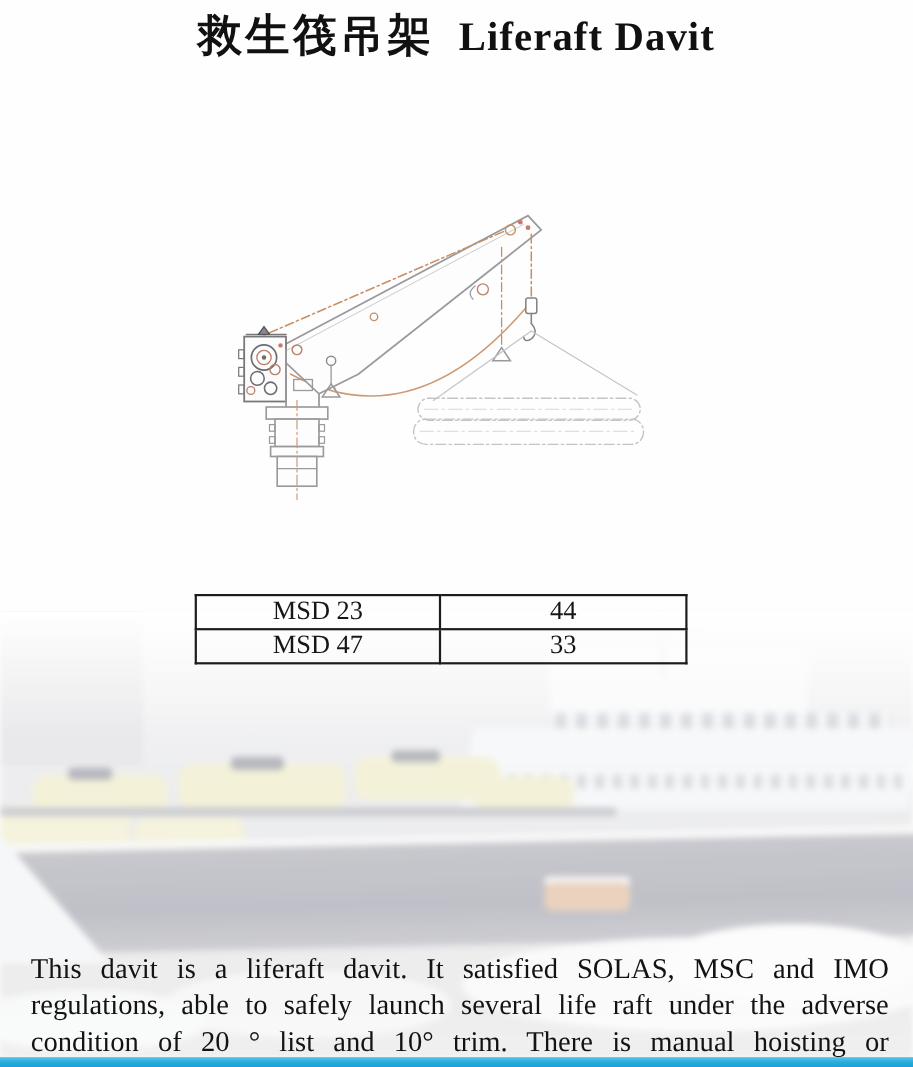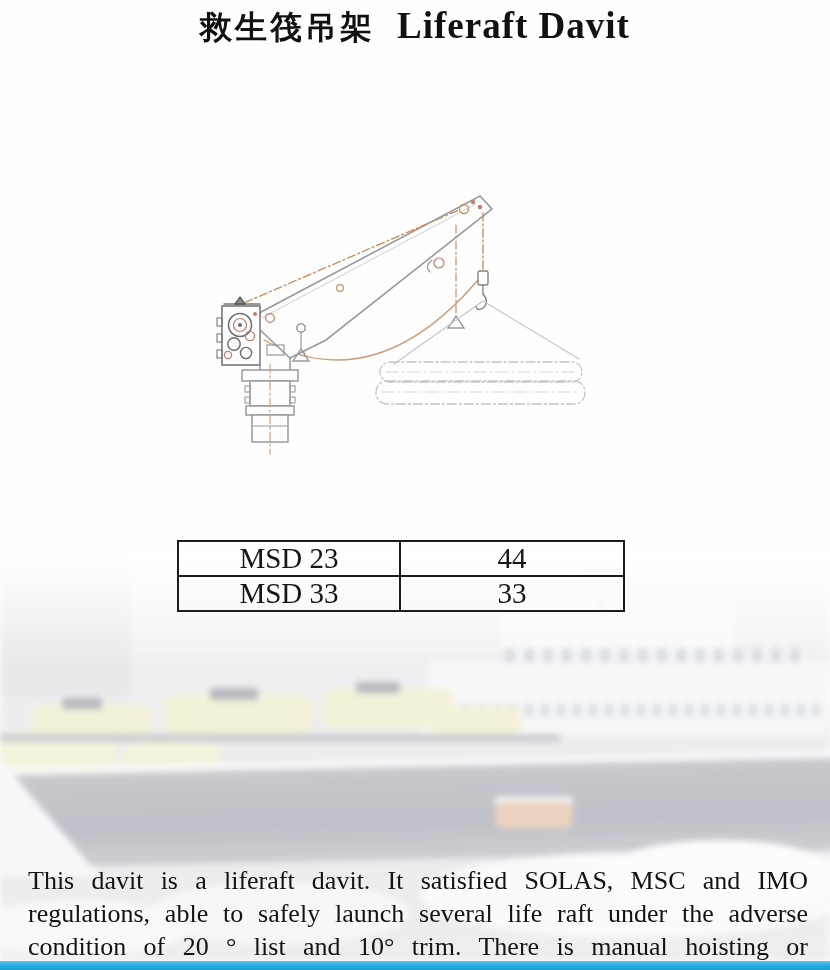--- a/index.html
+++ b/index.html
@@ -3,21 +3,21 @@
 <meta charset="utf-8">
 <style>
   html,body{margin:0;padding:0;}
   body{width:830px;height:970px;background:#ffffff;overflow:hidden;
        font-family:"Liberation Serif","DejaVu Serif",serif;}
   .page{position:relative;width:830px;height:970px;background:#fefefe;overflow:hidden;}
 
   
   .title{position:absolute;top:4px;left:0;width:100%;text-align:center;
          font-weight:700;color:#111;z-index:5;}
-  .title .zh{font-size:32px;letter-spacing:3px;}
+  .title .zh{font-size:40px;letter-spacing:3px;}
   .title .en{font-size:37px;margin-left:22px;letter-spacing:1px;margin-top:29px;}
 
   
   .photo{position:absolute;left:0;top:556px;width:830px;height:406px;overflow:hidden;z-index:0;}
   .ph{position:absolute;inset:0;filter:blur(3px);opacity:.52;
       background:linear-gradient(180deg,#ececef 0%,#dcdde1 25%,#d3d4d8 55%,#d6d6d9 80%,#dbdbdd 100%);}
   .ph div{position:absolute;}
   .wheelhouse{left:500px;top:34px;width:235px;height:62px;background:#f1f2f4;border-radius:8px;}
   .winrow1{left:505px;top:92px;width:305px;height:16px;
            background:repeating-linear-gradient(90deg,#9aa0ae 0 10px,#e8e9ec 10px 19px);}
@@ -57,21 +57,21 @@
 
   
   .drawing{position:absolute;left:180px;top:168px;z-index:2;}
 
   
   table.spec{position:absolute;left:177px;top:540px;width:446px;z-index:4;
              border-collapse:collapse;table-layout:fixed;background:transparent;}
   table.spec td{border:2px solid #1c1c1c;text-align:center;vertical-align:middle;
                 color:#161616;padding:0;}
   .hrow td{height:64px;}
-  .drow td{height:29px;font-size:29px;}
+  .drow td{height:29px;font-size:24px;}
   .hzh{font-size:25px;line-height:31px;display:block;}
   .hen{font-size:24px;line-height:29px;display:block;white-space:pre;}
 
   
   .para-zh{position:absolute;left:28px;top:710px;width:776px;z-index:4;
            font-size:27px;line-height:42px;text-align:justify;text-justify:inter-ideograph;
            text-indent:2em;color:#131313;}
   .para-en{position:absolute;left:28px;top:838px;width:780px;z-index:4;
            font-size:26px;line-height:33px;text-align:justify;color:#131313;
            word-spacing:3px;}
@@ -201,21 +201,21 @@
     <colgroup>
         <col style="width:222px">
         <col style="width:224px">
       </colgroup>
     <tbody>
     <tr class="drow">
       <td>MSD 23</td>
       <td>44</td>
     </tr>
     <tr class="drow">
-      <td>MSD 33</td>
+      <td>MSD 47</td>
       <td>33</td>
     </tr>
   </tbody>
     </table>
 
   <p class="para-en">This davit is a liferaft davit. It satisfied SOLAS, MSC and IMO regulations, able to safely launch several life raft under the adverse condition of 20 ° list and 10° trim. There is manual hoisting or electrical hoisting to choose from.</p>
 
   <div class="bottom-bar"></div>
 
 </div>

